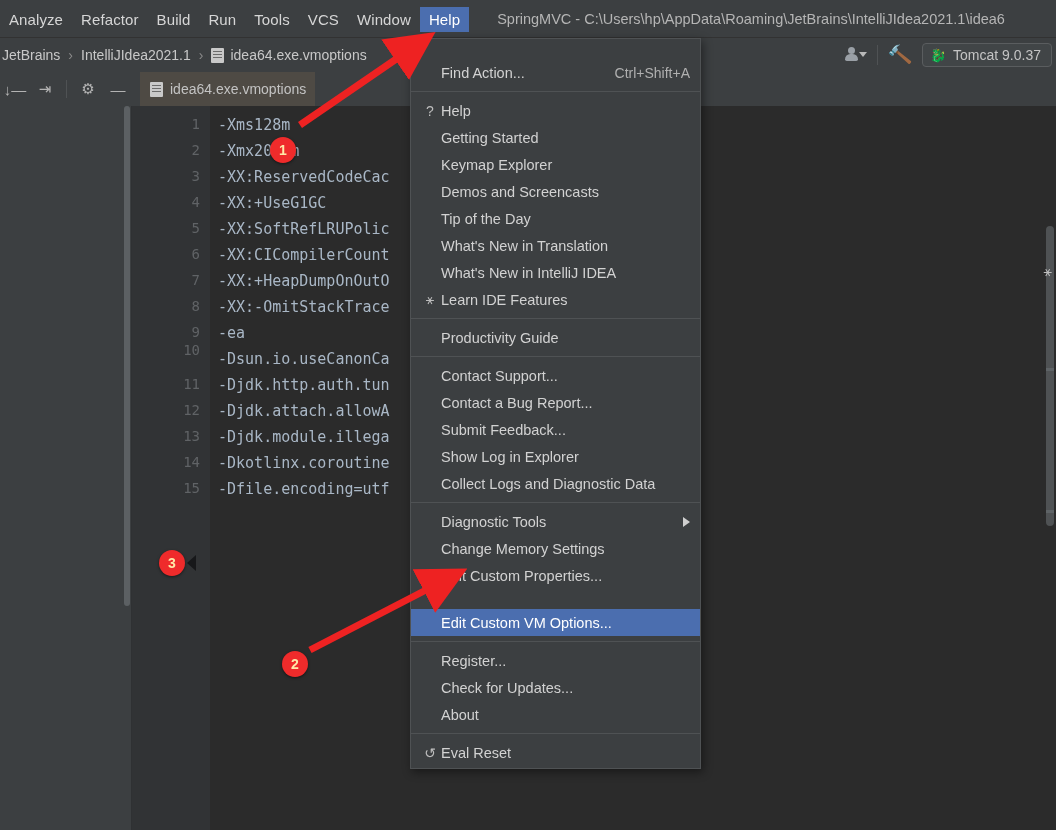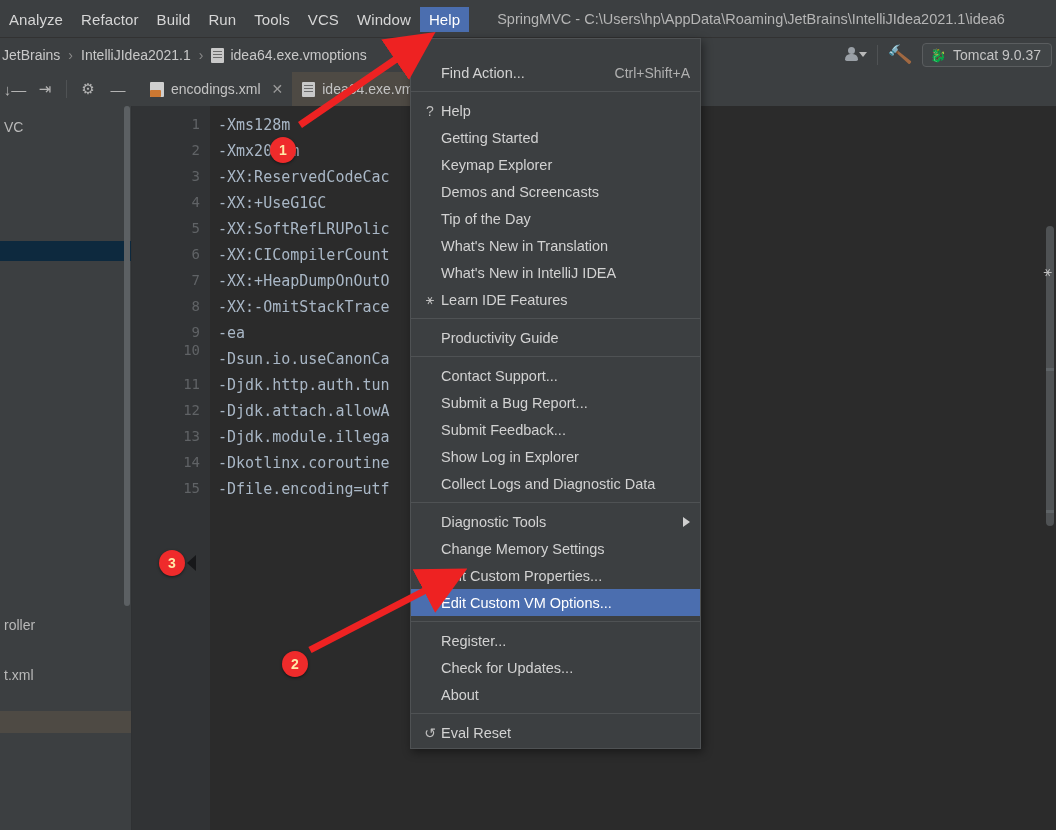--- a/index.html
+++ b/index.html
@@ -105,21 +105,21 @@
   
   .dropdown {
     position:absolute; left:410px; top:38px; width:291px;
     background:#3c3f41; border:1px solid #4f5254; box-shadow: 2px 3px 9px rgba(0,0,0,.45);
     padding: 20px 0 0 0;
   }
   .mi { height:27px; display:flex; align-items:center; padding: 0 10px 0 8px; position:relative; }
   .mi-ico { width:22px; display:flex; align-items:center; justify-content:center; font-size:14px; color:#bdbdbd; flex:none; }
   .mi-label { font-size:14.5px; color:#d2d2d2; white-space:nowrap; }
   .mi-accel { margin-left:auto; font-size:14px; color:#b0b0b0; padding-left:20px; white-space:nowrap; }
-  .mi.selected { background:#4b6eaf; }
+  .mi.selected { background:#4b6eaf;margin-top:20px; }
   .mi.selected .mi-label { color:#ffffff; }
   .mi-arrow { margin-left:auto; width:0;height:0;border-top:5px solid transparent;border-bottom:5px solid transparent;border-left:7px solid #cfcfcf; }
   .mi-sep { height:1px; background:#4f5254; margin: 5px 0; }
 
   
   .badge {
     position:absolute; width:26px; height:26px; border-radius:50%;
     background:#ef2b2b; color:#ffe9a8; font-size:14px; font-weight:bold;
     display:flex; align-items:center; justify-content:center;
     box-shadow: 0 1px 3px rgba(0,0,0,.5); z-index: 40;
@@ -180,38 +180,26 @@
 
   <div class="toolrow">
     <div class="tool-btn">↓―</div>
     <div class="tool-btn">⇥</div>
     <div class="tool-sep"></div>
     <div class="tool-btn">⚙</div>
     <div class="tool-btn">—</div>
   </div>
 
   <div class="tabs">
-    <div class="tab">
-      <span class="tab-ico-xml"></span>
-      <span>encodings.xml</span>
-      <span class="close">✕</span>
-    </div>
     <div class="tab active">
       <span class="tab-ico-file"></span>
       <span>idea64.exe.vmoptions</span>
     </div>
   </div>
 
-  <div class="leftpanel">
-    <div class="lp-sel" style="top:135px"></div>
-    <div class="lp-band" style="top:605px"></div>
-    <div class="lp-item" style="position:absolute; left:0; top:10px">VC</div>
-    <div class="lp-item" style="position:absolute; left:0; top:508px">roller</div>
-    <div class="lp-item" style="position:absolute; left:0; top:558px">t.xml</div>
-  </div>
   <div class="lp-scroll"></div>
   <div class="lp-divider"></div>
 
   <div class="editor">
     <div class="gutter">
       <div class="gutter-line" style="top:10px">1</div>
       <div class="gutter-line" style="top:36px">2</div>
       <div class="gutter-line" style="top:62px">3</div>
       <div class="gutter-line" style="top:88px">4</div>
       <div class="gutter-line" style="top:114px">5</div>
@@ -301,21 +289,21 @@
     </div>
 
     <div class="mi-sep"></div>
 
     <div class="mi">
       <span class="mi-ico"></span>
       <span class="mi-label">Contact Support...</span>
     </div>
     <div class="mi">
       <span class="mi-ico"></span>
-      <span class="mi-label">Submit a Bug Report...</span>
+      <span class="mi-label">Contact a Bug Report...</span>
     </div>
     <div class="mi">
       <span class="mi-ico"></span>
       <span class="mi-label">Submit Feedback...</span>
     </div>
     <div class="mi">
       <span class="mi-ico"></span>
       <span class="mi-label">Show Log in Explorer</span>
     </div>
     <div class="mi">

